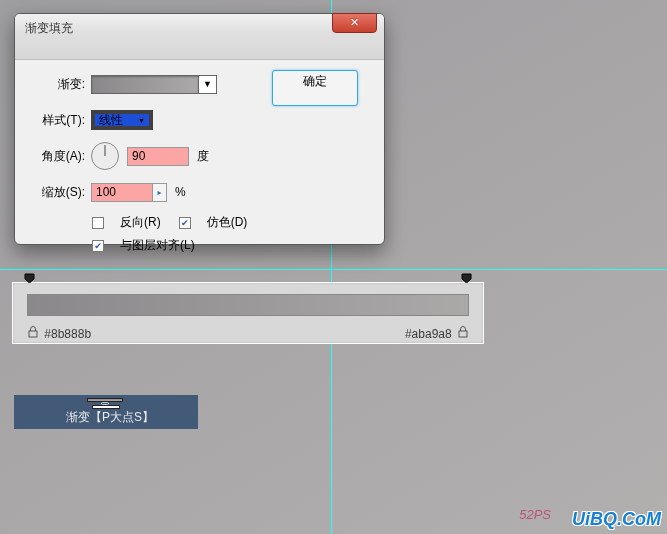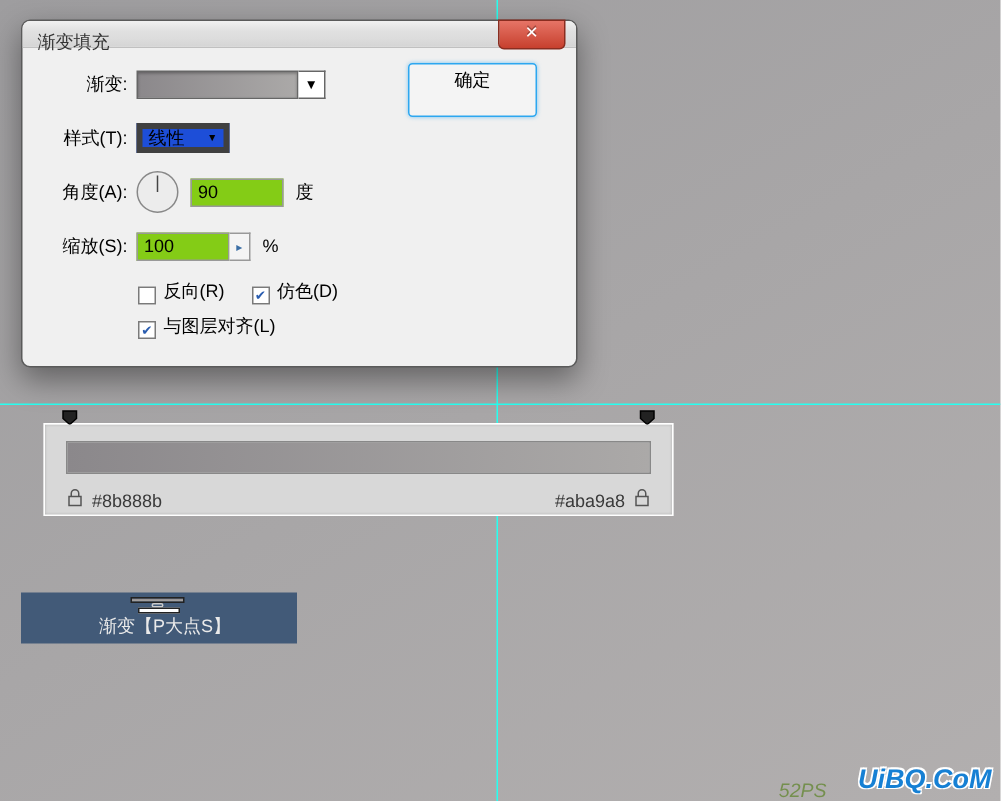--- a/index.html
+++ b/index.html
@@ -13,21 +13,21 @@
 .guide-v { position:absolute; top:0; bottom:0; width:1px; background:#27fff0; }
 .guide-h { position:absolute; left:0; right:0; height:1px; background:#27fff0; }
 .gv1 { left:331px; } .gh1 { top:269px; }
 
 .dlg {
   position:absolute; left:14px; top:13px; width:371px; height:232px;
   background:#f0f0f0; border:1px solid #5a5a5a; border-radius:6px;
   box-shadow:0 8px 20px rgba(0,0,0,.4);
 }
 .titlebar {
-  height:18px;
+  height:46px;
   background:linear-gradient(#f1f1f1,#e0e0e0 40%,#dcdcdc 70%,#d5d5d5);
   border-radius:5px 5px 0 0; border-bottom:1px solid #c0c0c0;
   position:relative; padding:6px 10px; font-size:12px; color:#333;
 }
 .closebtn {
   position:absolute; right:7px; top:-1px; width:45px; height:20px;
   background:linear-gradient(#e67466,#c7402e); border:1px solid #8a2d20;
   border-radius:0 0 4px 4px; color:#fff; text-align:center; font-size:11px;
   line-height:17px; text-shadow:0 -1px 0 rgba(0,0,0,.3);
 }
@@ -49,36 +49,36 @@
   width:62px; height:20px; border:4px solid #404040; background:#1d4ed8;
   padding:1px 4px; display:flex; align-items:center; justify-content:space-between; font-size:12px;
 }
 .sel .arr { font-size:7px; }
 .dial {
   width:28px; height:28px; border:1px solid #888; border-radius:50%;
   background:#ececec; position:relative; margin-right:8px;
 }
 .dial::after { content:""; position:absolute; left:50%; top:2px; width:1px; height:11px; background:#444; transform:translateX(-50%); }
 .num {
-  width:62px; height:19px; border:1px solid #999; background:#84cc16; padding:1px 4px; font-size:12px;
+  width:62px; height:19px; border:1px solid #999; background:#fca5a5; padding:1px 4px; font-size:12px;
 }
 .spin { width:14px; height:19px; border:1px solid #999; border-left:0; background:#f4f4f4;
   display:flex; align-items:center; justify-content:center; font-size:8px; color:#3a6ea5; }
 .unit { margin-left:8px; }
 .chkrow { margin-left:63px; display:flex; gap:18px; margin-top:2px; }
-.chk { display:flex; align-items:flex-end; gap:5px; }
+.chk { display:flex; align-items:center; gap:16px; }
 .chkbox { width:12px; height:12px; border:1px solid #7a7a7a; background:#fff; display:inline-flex; align-items:center; justify-content:center; font-size:9px; color:#2a5db0; }
 .btn {
   width:86px; height:36px; border:1px solid #888; background:#f4f4f4; border-radius:3px;
   text-align:center; line-height:20px; margin-bottom:8px; font-size:12px;
 }
 .btn.primary { border:1px solid #2da7f0; box-shadow:0 0 3px rgba(45,167,240,.6); }
 
 .editor {
-  position:absolute; left:29px; top:282px; width:420px; height:62px;
+  position:absolute; left:12px; top:282px; width:472px; height:62px;
   background:#d8d8d8; border:1px solid #fff; box-shadow:inset 0 0 2px rgba(0,0,0,.2);
 }
 .editor-bar {
   position:absolute; left:14px; right:14px; top:11px; height:22px;
   background:linear-gradient(90deg,#8b888b,#aba9a8);
   border:1px solid #888;
 }
 .stop { position:absolute; width:11px; top:-10px; }
 .stop svg { display:block; }
 .stop.s0 { left:11px; } .stop.s1 { right:11px; }
@@ -91,21 +91,21 @@
   color:#eaeaea; font-size:12px;flex-direction:column;
 }
 .thumb1 {
   width:36px; height:28px; background:linear-gradient(#8b888b,#aba9a8);
   border:1px solid #222; margin-right:3px;
 }
 .link { width:8px; height:8px; border:1px solid #ccc; border-radius:2px; margin-right:3px; }
 .thumb2 { width:28px; height:28px; background:#fff; border:1px solid #222; }
 .lname { margin-left:8px; }
 .wm { position:absolute; right:6px; bottom:4px; font-size:18px; font-style:italic; font-weight:bold; color:#1680d4; text-shadow:1px 1px 0 #fff,-1px -1px 0 #fff,1px -1px 0 #fff,-1px 1px 0 #fff; }
-.wm2 { position:absolute; right:116px; bottom:0; font-size:13px; color:#4d7c0f; font-style:italic; opacity:.6; }
+.wm2 { position:absolute; right:116px; bottom:12px; font-size:13px; color:#be185d; font-style:italic; opacity:.6; }
 </style>
 </head>
 <body>
 
 <div class="guide-v gv1"></div>
 <div class="guide-h gh1"></div>
 
 <div class="dlg">
   <div class="titlebar">
     <span>渐变填充</span>

